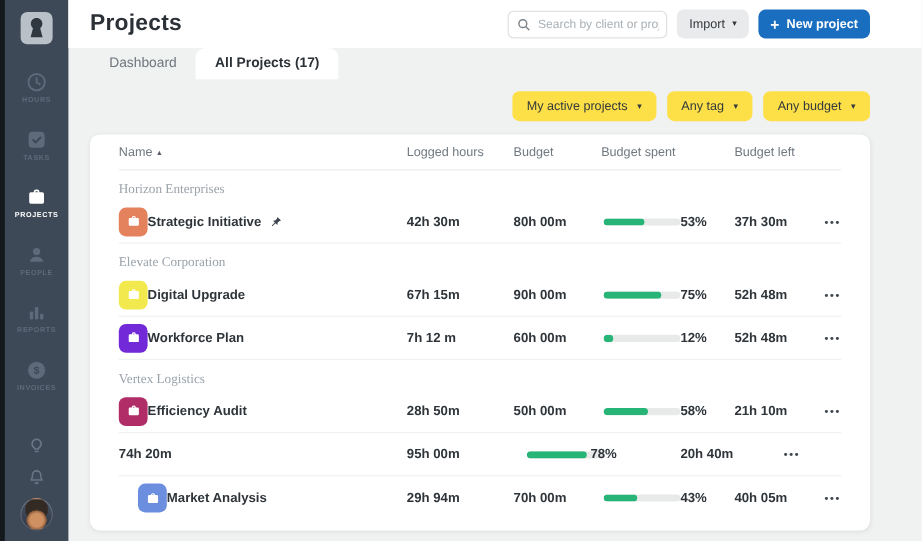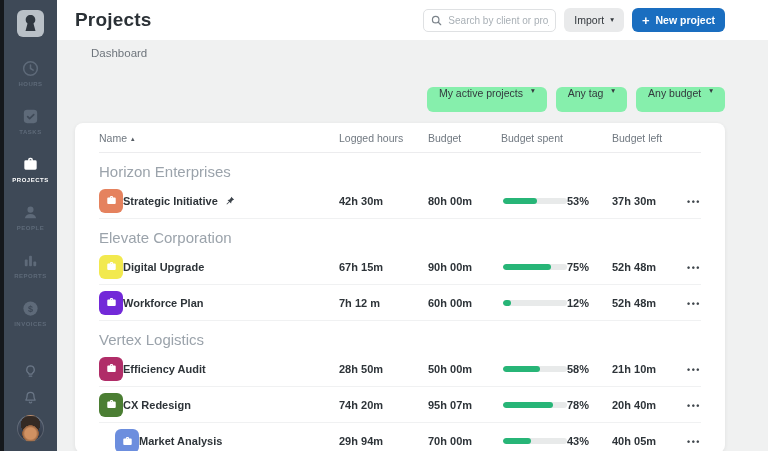--- a/index.html
+++ b/index.html
@@ -70,43 +70,43 @@
     display:flex; align-items:center; padding:0 16px; font-size:11.5px;
     color:#6e757c; cursor:pointer;
   }
   .tab.active {
     background:#fff; border-radius:8px 8px 0 0; color:#2b3136; font-weight:bold;
   }
 
   .filters { display:flex; justify-content:flex-end; gap:9px; margin:10px 43px 0 0; }
   .fbtn {
     height:25px; padding:0 12px; border:none; border-radius:6px;
-    background:#86efac; color:#33383d; font-size:10.5px; font-family:inherit;
-    display:flex; gap:8px; cursor:pointer;margin-top:11px;
+    background:#fde047; color:#33383d; font-size:10.5px; font-family:inherit;
+    display:flex; align-items:center; gap:8px; cursor:pointer;
   }
 
   
   .card {
     margin:11px 43px 0 18px; height:330px; background:#fff; border-radius:8px;
     box-shadow:0 1px 4px rgba(0,0,0,.07); padding:0 24px;
   }
   .grid-cols {
     display:grid;
     grid-template-columns:1fr 89px 64px 75px 45px 55px 34px;
     align-items:center;
   }
   .thead {
     height:30px; border-bottom:1px solid #ececee;
     font-size:10.5px; color:#707880;
   }
   .right { text-align:left; }
   .spent-h { padding-left:9px; }
   .sort-arrow { font-size:7px; color:#565d64; margin-left:4px; vertical-align:1px; }
 
-  .group-label { font-size:15px; color:#9ba3ab; padding:10px 0 3px; }
+  .group-label { font-size:11px; color:#9ba3ab; padding:10px 0 3px;font-family:Liberation Serif, serif; }
 
   .prow {
     height:36px; border-bottom:1px solid #f0f1f2;
     font-size:11px; font-weight:bold; color:#2e3439; cursor:pointer;
   }
   .prow.last { border-bottom:none;margin-left:16px; }
   .name-cell { display:flex; align-items:center; }
   .picon {
     width:24px; height:24px; border-radius:6px; flex:0 0 24px;
     display:flex; align-items:center; justify-content:center;
@@ -213,20 +213,23 @@
     <button class="hbtn primary">
       <span class="plus">+</span>
       <span>New project</span>
     </button>
   </div>
 
   <div class="tabrow">
     <div class="tab">
       <span>Dashboard</span>
     </div>
+    <div class="tab active">
+      <span>All Projects (17)</span>
+    </div>
   </div>
 
   <div class="filters">
     <button class="fbtn">
       <span>My active projects</span>
       <span class="caret">▾</span>
     </button>
     <button class="fbtn">
       <span>Any tag</span>
       <span class="caret">▾</span>
@@ -340,30 +343,22 @@
         <div class="track">
             <div class="fill" style="width: 58%;"></div>
           </div>
       </div>
       <div class="right">58%</div>
       <div class="right">21h 10m</div>
       <div><button class="dots">•••</button></div>
     </div>
 
     <div class="prow grid-cols">
-      <div class="name-cell">
-        <span class="picon" style="background: rgb(75, 126, 51);">
-          <svg viewBox="0 0 20 20">
-              <path d="M7.5 5.5V5a2 2 0 012-2h1a2 2 0 012 2v.5h2.5A1.5 1.5 0 0116.5 7v7a1.5 1.5 0 01-1.5 1.5H5A1.5 1.5 0 013.5 14V7A1.5 1.5 0 015 5.5h2.5zm1.5 0h2V5a.5.5 0 00-.5-.5h-1a.5.5 0 00-.5.5v.5z" fill="#fff"></path>
-            </svg>
-        </span>
-        <span>CX Redesign</span>
-      </div>
       <div class="right">74h 20m</div>
-      <div class="right">95h 07m</div>
+      <div class="right">95h 00m</div>
       <div class="bar-cell">
         <div class="track">
             <div class="fill" style="width: 78%;"></div>
           </div>
       </div>
       <div class="right">78%</div>
       <div class="right">20h 40m</div>
       <div><button class="dots">•••</button></div>
     </div>
 

